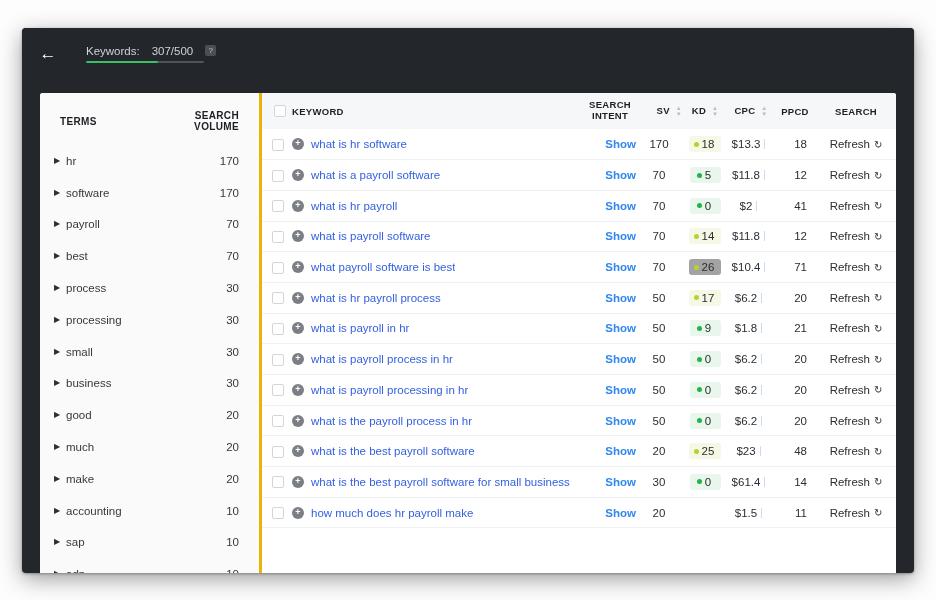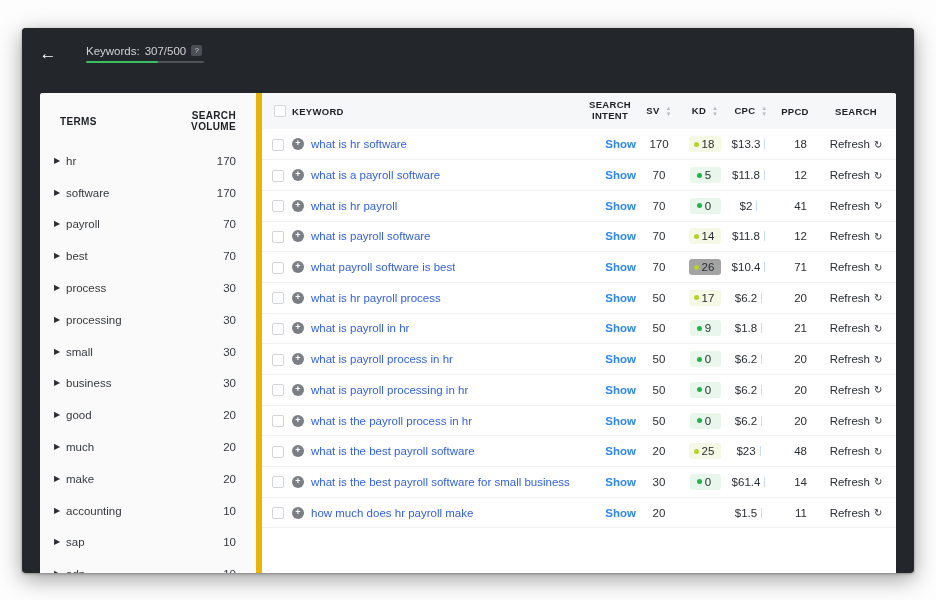--- a/index.html
+++ b/index.html
@@ -59,21 +59,21 @@
     letter-spacing: -0.2px;
     white-space: nowrap;
   }
   .kw-counter {
     margin-left: 18px;
     padding-top: 2px;
   }
   .kw-counter-line {
     display: flex;
     align-items: center;
-    gap: 5px;
+    gap: 12px;
   }
   .kw-counter-text {
     color: #cfd2d6;
     font-size: 11.5px;
     white-space: nowrap;
   }
   .help-badge {
     display: inline-flex;
     align-items: center;
     justify-content: center;
@@ -111,21 +111,21 @@
     border-radius: 3px;
     display: flex;
     overflow: hidden;
   }
 
   
   .terms-panel {
     width: 222px;
     flex: none;
     background: #fafafa;
-    border-right: 6px solid #eab308;
+    border-right: 3px solid #eab308;
     display: flex;
     flex-direction: column;
   }
   .terms-head {
     display: flex;
     align-items: center;
     padding: 17px 20px 13px 20px;
   }
   .terms-head .th-terms {
     flex: 1;
@@ -244,21 +244,21 @@
     font-size: 9.5px;
     font-weight: bold;
     letter-spacing: 0.3px;
     color: #1c1f23;
     vertical-align: middle;
     padding: 0;
   }
   .th-check { width: 26px; padding-left: 10px !important; }
   .th-keyword { text-align: left; padding-left: 4px !important; }
   .th-intent { width: 52px; text-align: center; line-height: 1.15; }
-  .th-sv { width: 46px; text-align: center; }
+  .th-sv { width: 46px; text-align: right; }
   .th-kd { width: 46px; text-align: center; }
   .th-cpc { width: 46px; text-align: center; }
   .th-ppcd { width: 42px; text-align: center; }
   .th-updated { width: 80px; text-align: center; }
 
   .sortbox {
     display: inline-flex;
     flex-direction: column;
     line-height: 0;
     margin-left: 3px;

